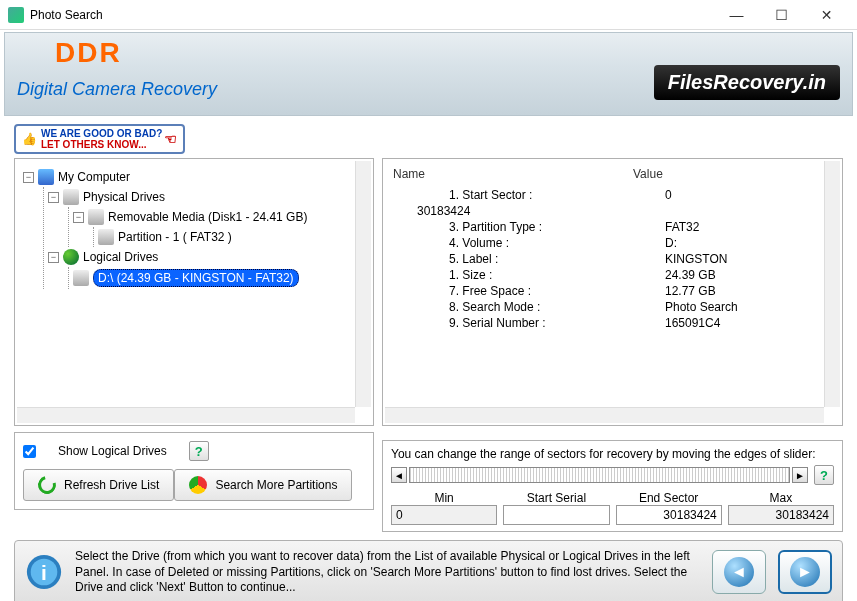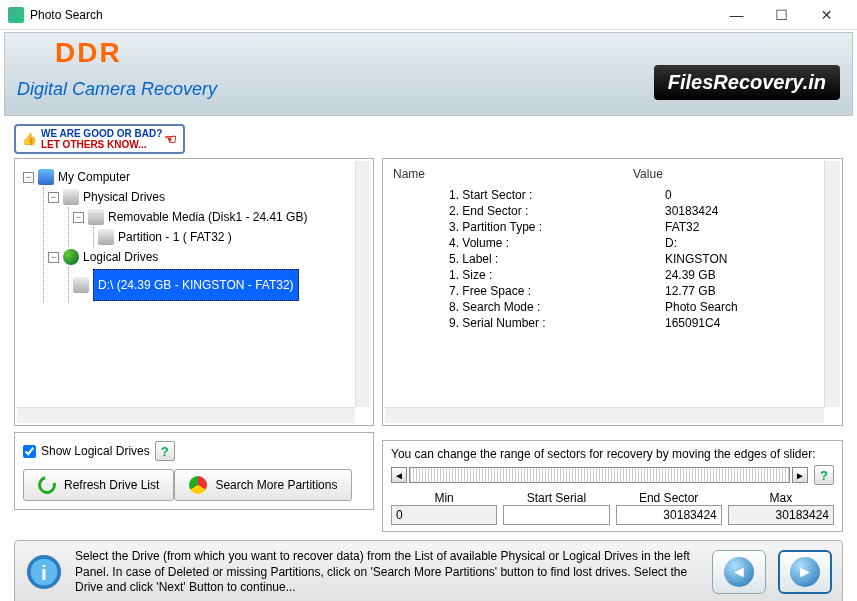--- a/index.html
+++ b/index.html
@@ -27,26 +27,26 @@
 .right-col { flex: 1; display: flex; flex-direction: column; gap: 14px; }
 
 .tree-panel { height: 268px; padding: 8px; font-size: 12px; position: relative; overflow: hidden; }
 .tree-node { display: flex; align-items: center; gap: 4px; padding: 2px 0; white-space: nowrap; }
 .tree-children { margin-left: 20px; border-left: 1px dotted #999; padding-left: 4px; }
 .expander { width: 11px; height: 11px; border: 1px solid #888; display: inline-flex; align-items: center; justify-content: center; font-size: 9px; line-height: 1; background: #fff; color: #555; }
 .tree-icon { width: 16px; height: 16px; display: inline-block; }
 .icon-computer { background: linear-gradient(#6bf,#36c); border-radius: 2px; }
 .icon-drive { background: linear-gradient(#eee,#aaa); border-radius: 2px; }
 .icon-earth { background: radial-gradient(circle at 30% 30%, #6c3, #063); border-radius: 50%; }
-.selected-node { background: #0a64ff; color: #fff; border: 1px dotted #003; padding: 8px 4px; border-radius: 0; }
+.selected-node { background: #0a64ff; color: #fff; border: 1px dotted #003; padding: 1px 4px; border-radius: 8px; }
 .scroll-track { position: absolute; right: 2px; top: 2px; bottom: 18px; width: 16px; background: #f0f0f0; border-left: 1px solid #ddd; }
 .scroll-track-h { position: absolute; left: 2px; right: 18px; bottom: 2px; height: 16px; background: #f0f0f0; border-top: 1px solid #ddd; }
 
 .opts-panel { padding: 8px; }
-.opts-row1 { display: flex; align-items: center; gap: 5px; font-size: 12px; margin-bottom: 8px; }
+.opts-row1 { display: flex; align-items: center; gap: 22px; font-size: 12px; margin-bottom: 8px; }
 .help-btn { width: 20px; height: 20px; border: 1px solid #999; background: linear-gradient(#fff,#e0e0e0); display: inline-flex; align-items: center; justify-content: center; color: #0a5; font-weight: bold; font-size: 13px; border-radius: 2px; }
 .btn { display: inline-flex; align-items: center; gap: 8px; border: 1px solid #a5a5a5; background: linear-gradient(#fdfdfd,#e6e6e6); padding: 6px 14px; border-radius: 3px; font-size: 12px; }
 .btn-icon { width: 18px; height: 18px; }
 .icon-refresh { border: 3px solid #2a2; border-radius: 50%; border-top-color: transparent; transform: rotate(30deg); position: relative; }
 .icon-pie { background: conic-gradient(#e33 0 120deg,#fc0 120deg 240deg,#2a2 240deg 360deg); border-radius: 50%; }
 
 .props-panel { height: 268px; padding: 6px 10px; font-size: 12px; position: relative; }
 .props-head { display: flex; font-weight: 400; color: #333; padding: 2px 0 6px; }
 .props-head .c1 { width: 240px; }
 .prop-row { display: flex; padding: 1px 0 1px 24px; }
@@ -165,21 +165,20 @@
       <div class="props-head">
         <span class="c1">Name</span>
         <span>Value</span>
       </div>
       <div id="props-rows">
           <div class="prop-row">
             <span class="c1">1. Start Sector :</span>
             <span>0</span>
           </div>
           <div class="prop-row">
-            <span class="c1">2. End Sector :</span>
             <span>30183424</span>
           </div>
           <div class="prop-row">
             <span class="c1">3. Partition Type :</span>
             <span>FAT32</span>
           </div>
           <div class="prop-row">
             <span class="c1">4. Volume :</span>
             <span>D:</span>
           </div>

